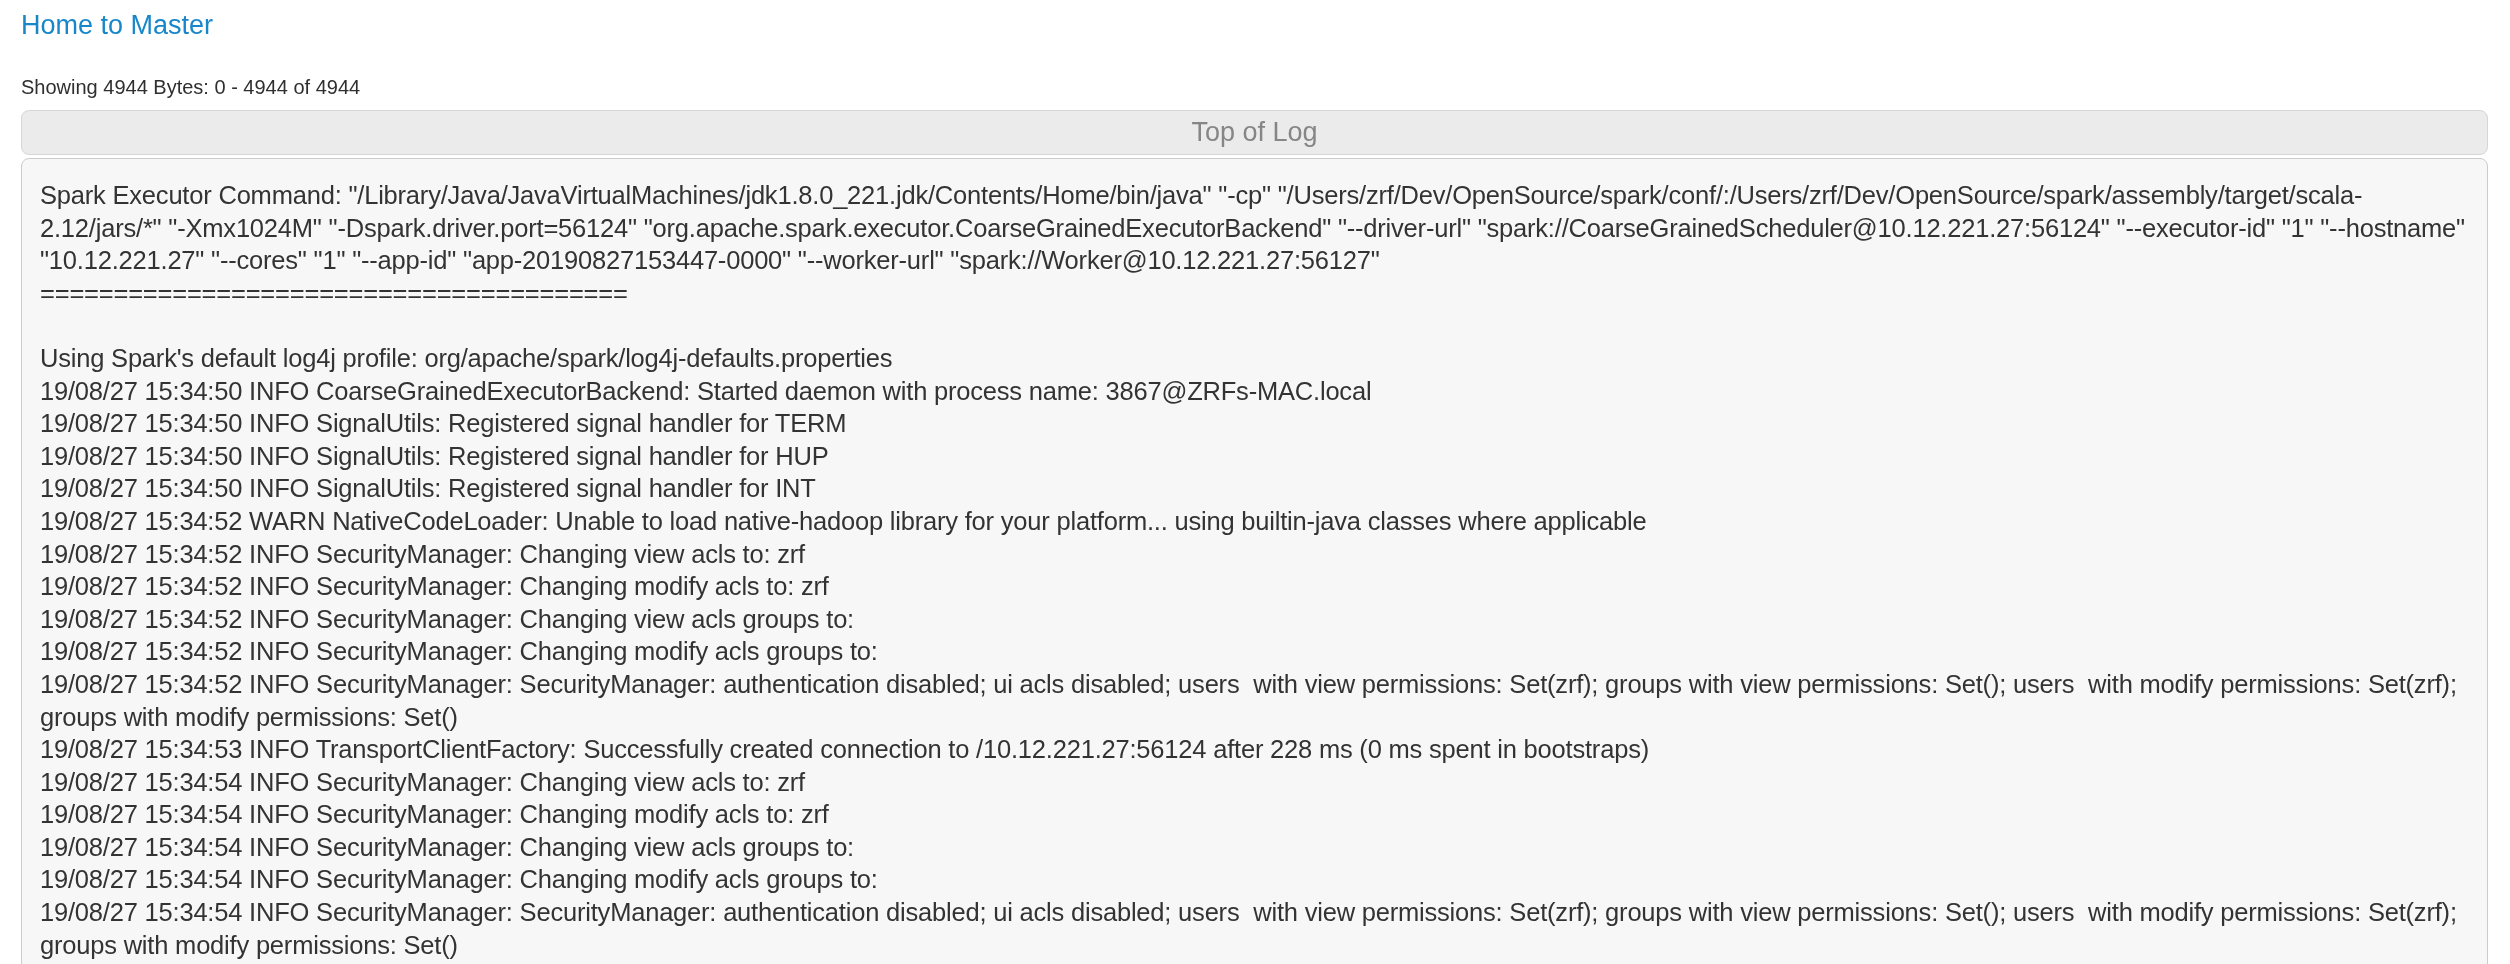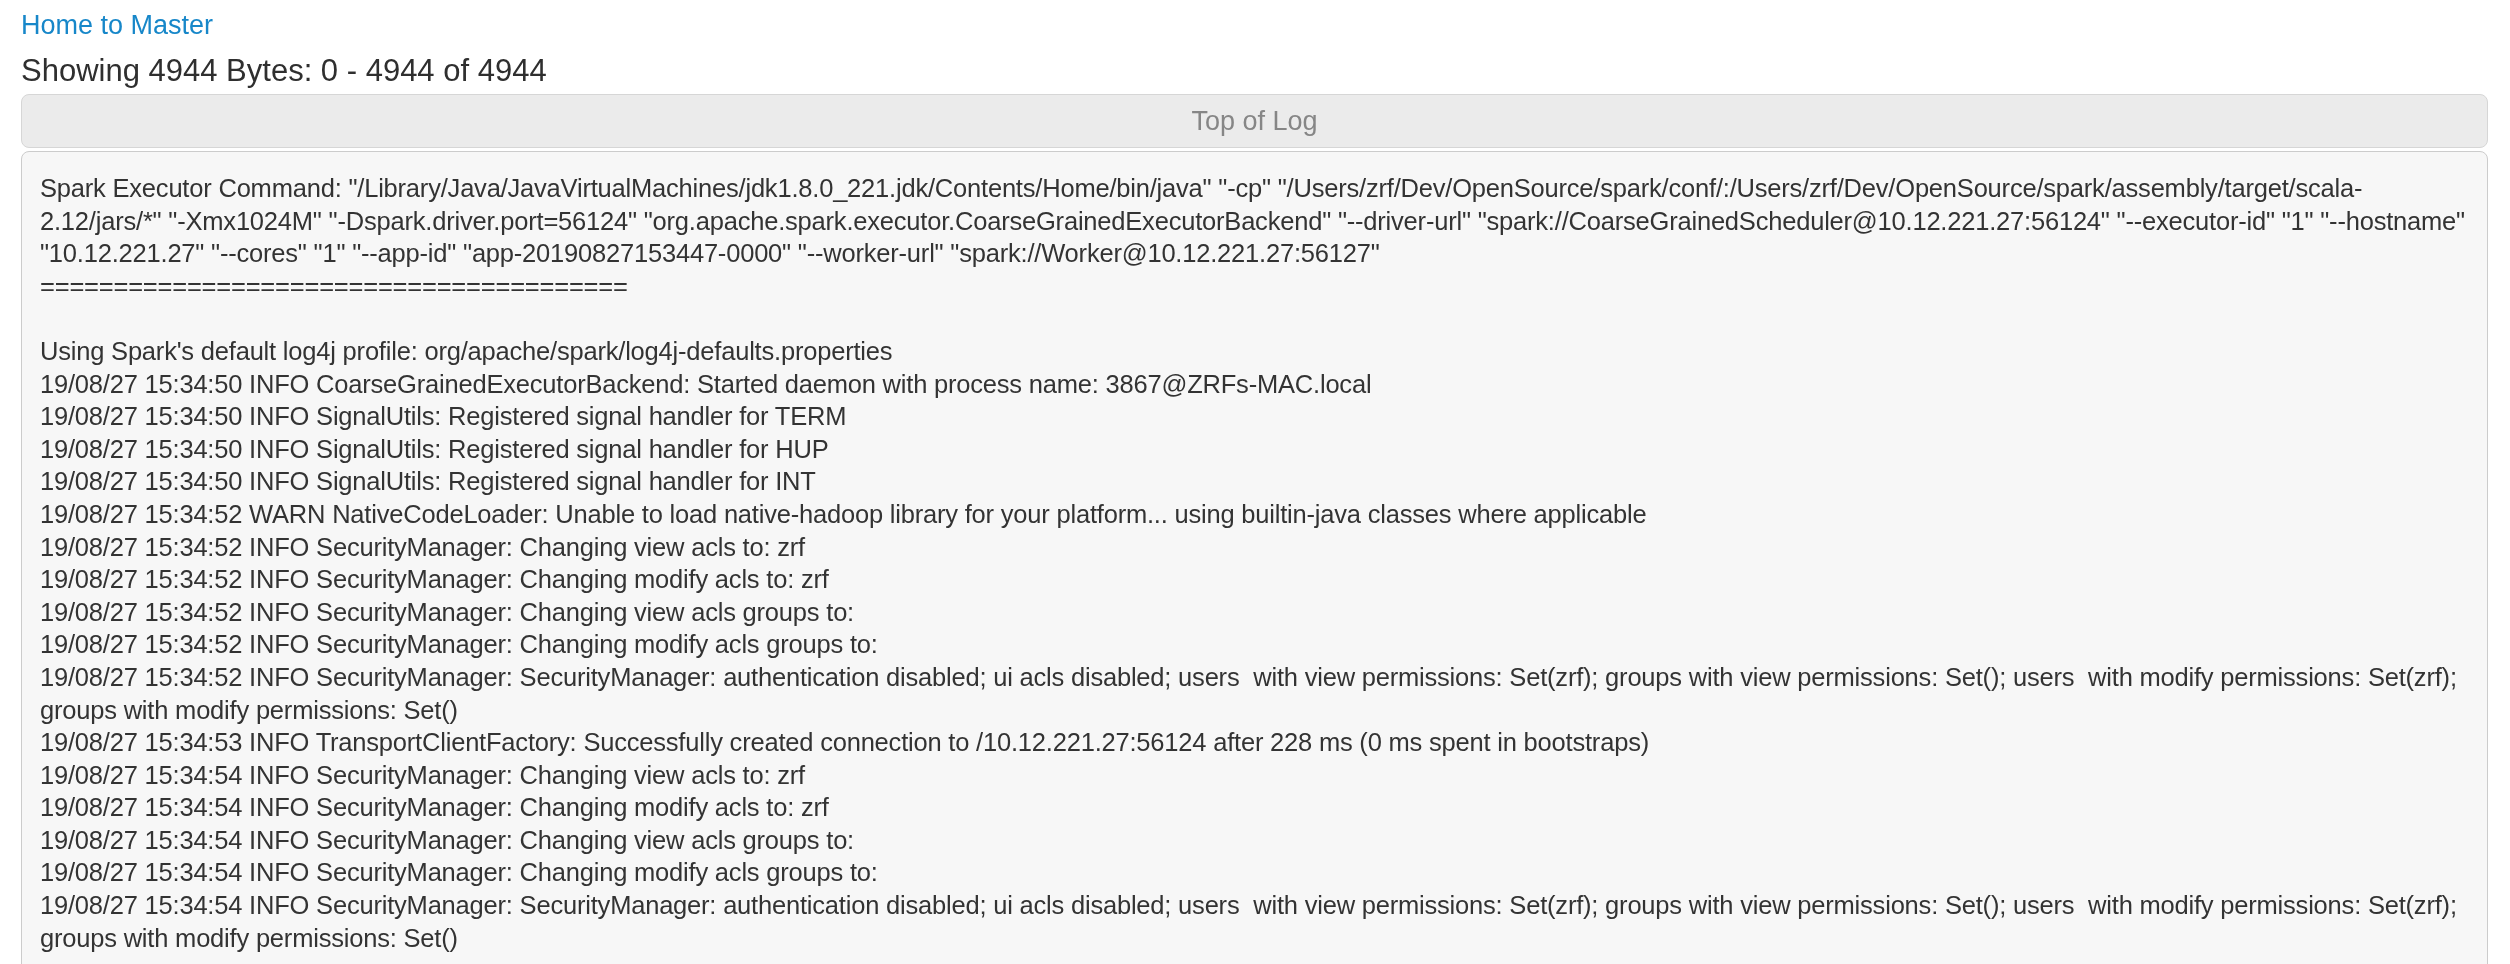--- a/index.html
+++ b/index.html
@@ -28,29 +28,29 @@
   }
   .back-link {
     display: inline-block;
     color: var(--link-blue);
     font-size: 27px;
     line-height: 34px;
     text-decoration: none;
     cursor: pointer;
   }
   .byte-range {
-    margin: 12px 0 0 0;
-    font-size: 31px;
+    margin: 28px 0 0 0;
+    font-size: 20px;
     line-height: 34px;
     color: var(--heading-text);
   }
   .top-log-btn {
     display: block;
     width: 100%;
-    height: 54px;
+    height: 45px;
     margin-top: 6px;
     background: var(--button-bg);
     border: 1px solid var(--button-border);
     border-radius: 8px;
     color: var(--button-text);
     font-family: "Liberation Sans", sans-serif;
     font-size: 27px;
     text-align: center;
     padding: 0;
   }

